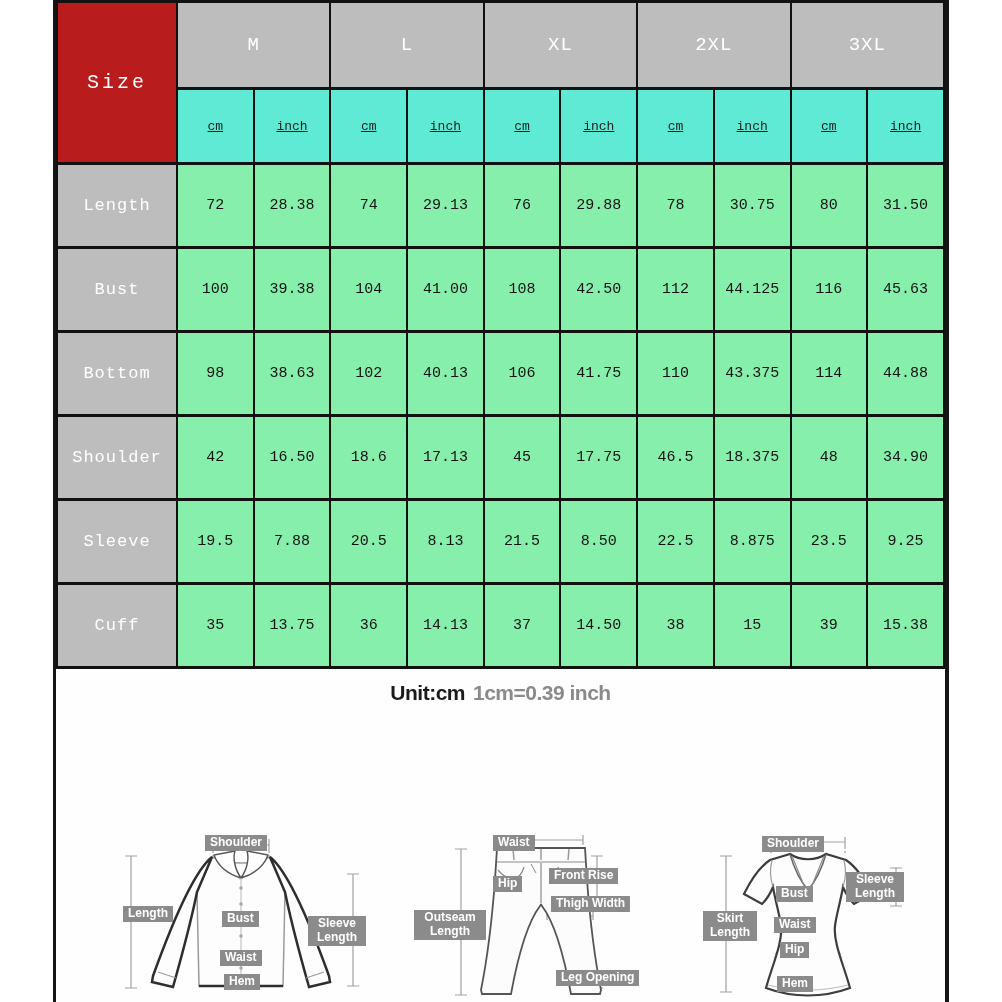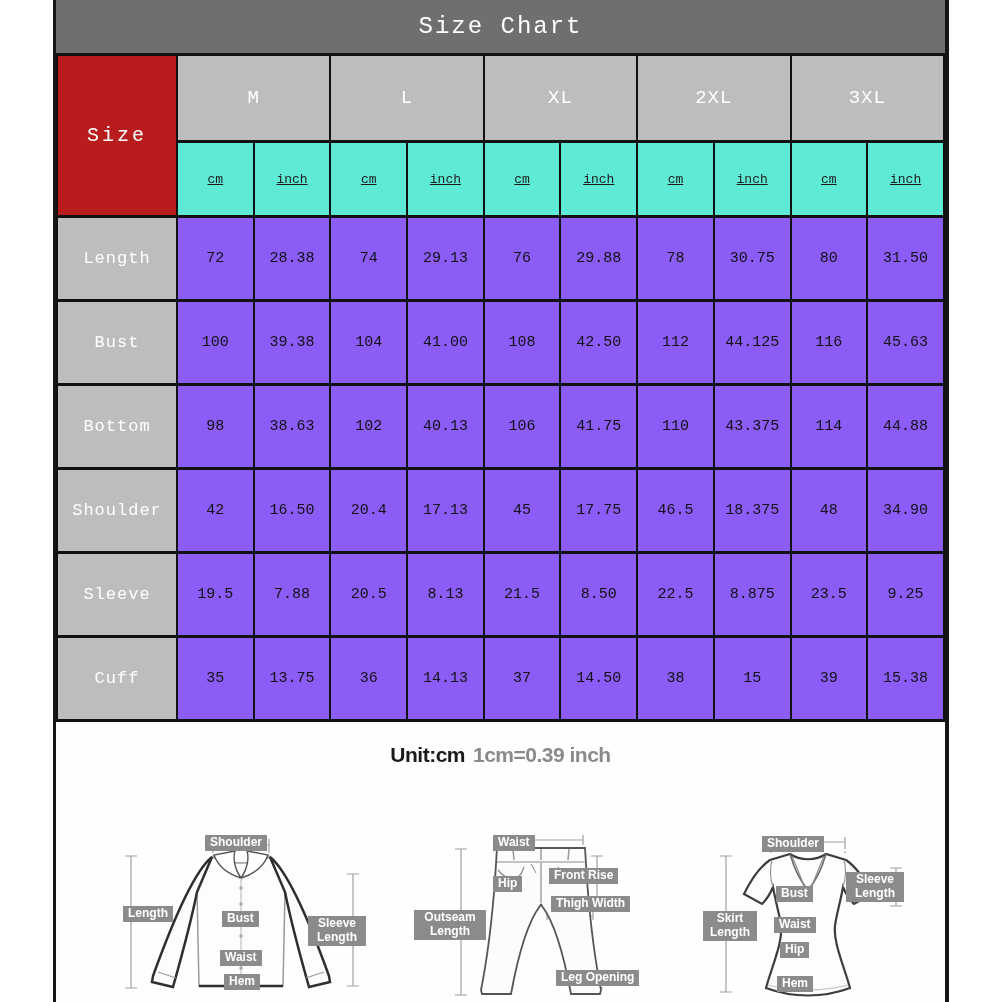--- a/index.html
+++ b/index.html
@@ -13,45 +13,42 @@
   table.size-table{width:100%;border-collapse:collapse;table-layout:fixed;background:#ffffff;}
   table.size-table th,table.size-table td{
     border:2px solid #111111;border-top-width:3px;border-bottom-width:3px;
     text-align:center;vertical-align:middle;font-weight:normal;
     font-family:"Liberation Mono",monospace;}
   col.c-size{width:120px;}
   tr.size-row th{height:82px;background:#bdbdbd;color:#ffffff;font-size:19px;letter-spacing:1px;}
   tr.size-row th.corner{background:#b91c1c;font-size:20px;letter-spacing:3px;}
   tr.unit-row th{height:70px;background:#5eead4;color:#1c1c1c;font-size:13px;text-decoration:underline;}
   tbody th.rowlabel{background:#bdbdbd;color:#ffffff;font-size:17px;letter-spacing:1px;}
-  tbody td{height:79px;background:#8b5cf6;color:#121212;font-size:15px;}
-  
-  .notes{text-align:center;padding-top:21px;letter-spacing:-0.5px;}
+  tbody td{height:79px;background:#86efac;color:#121212;font-size:15px;}
+  
+  .notes{text-align:center;padding-top:12px;letter-spacing:-0.5px;}
   .note-unit{font-size:21px;font-weight:bold;color:#1a1a1a;}
   .note-unit .conv{color:#8a8a8a;margin-left:8px;}
   .note-disclaimer{margin-top:5px;font-size:23px;font-weight:bold;color:#1a1a1a;}
   
   .diagrams{position:absolute;bottom:0;left:0;width:100%;height:172px;}
   .fig{position:absolute;top:0;height:172px;}
   .fig svg{position:absolute;left:0;top:0;}
   .fig-shirt{left:45px;width:300px;}
   .fig-pants{left:345px;width:280px;}
   .fig-dress{left:622px;width:262px;}
   .chip{position:absolute;background:#8b8b8b;color:#ffffff;font-size:12px;font-weight:bold;
     line-height:1.15;padding:1px 5px;text-align:center;white-space:nowrap;}
   .chip.wrap{white-space:normal;}
 </style>
 </head>
 <body>
 
 <div class="frame">
 
-  <div class="titlebar">
-    <span>Size Chart</span>
-  </div>
 
   <table class="size-table">
     <colgroup>
       <col class="c-size">
         <col>
         <col>
         <col>
         <col>
         <col>
         <col>
@@ -119,21 +116,21 @@
         <td>41.75</td>
         <td>110</td>
         <td>43.375</td>
         <td>114</td>
         <td>44.88</td>
       </tr>
       <tr>
         <th class="rowlabel">Shoulder</th>
         <td>42</td>
         <td>16.50</td>
-        <td>20.4</td>
+        <td>18.6</td>
         <td>17.13</td>
         <td>45</td>
         <td>17.75</td>
         <td>46.5</td>
         <td>18.375</td>
         <td>48</td>
         <td>34.90</td>
       </tr>
       <tr>
         <th class="rowlabel">Sleeve</th>

